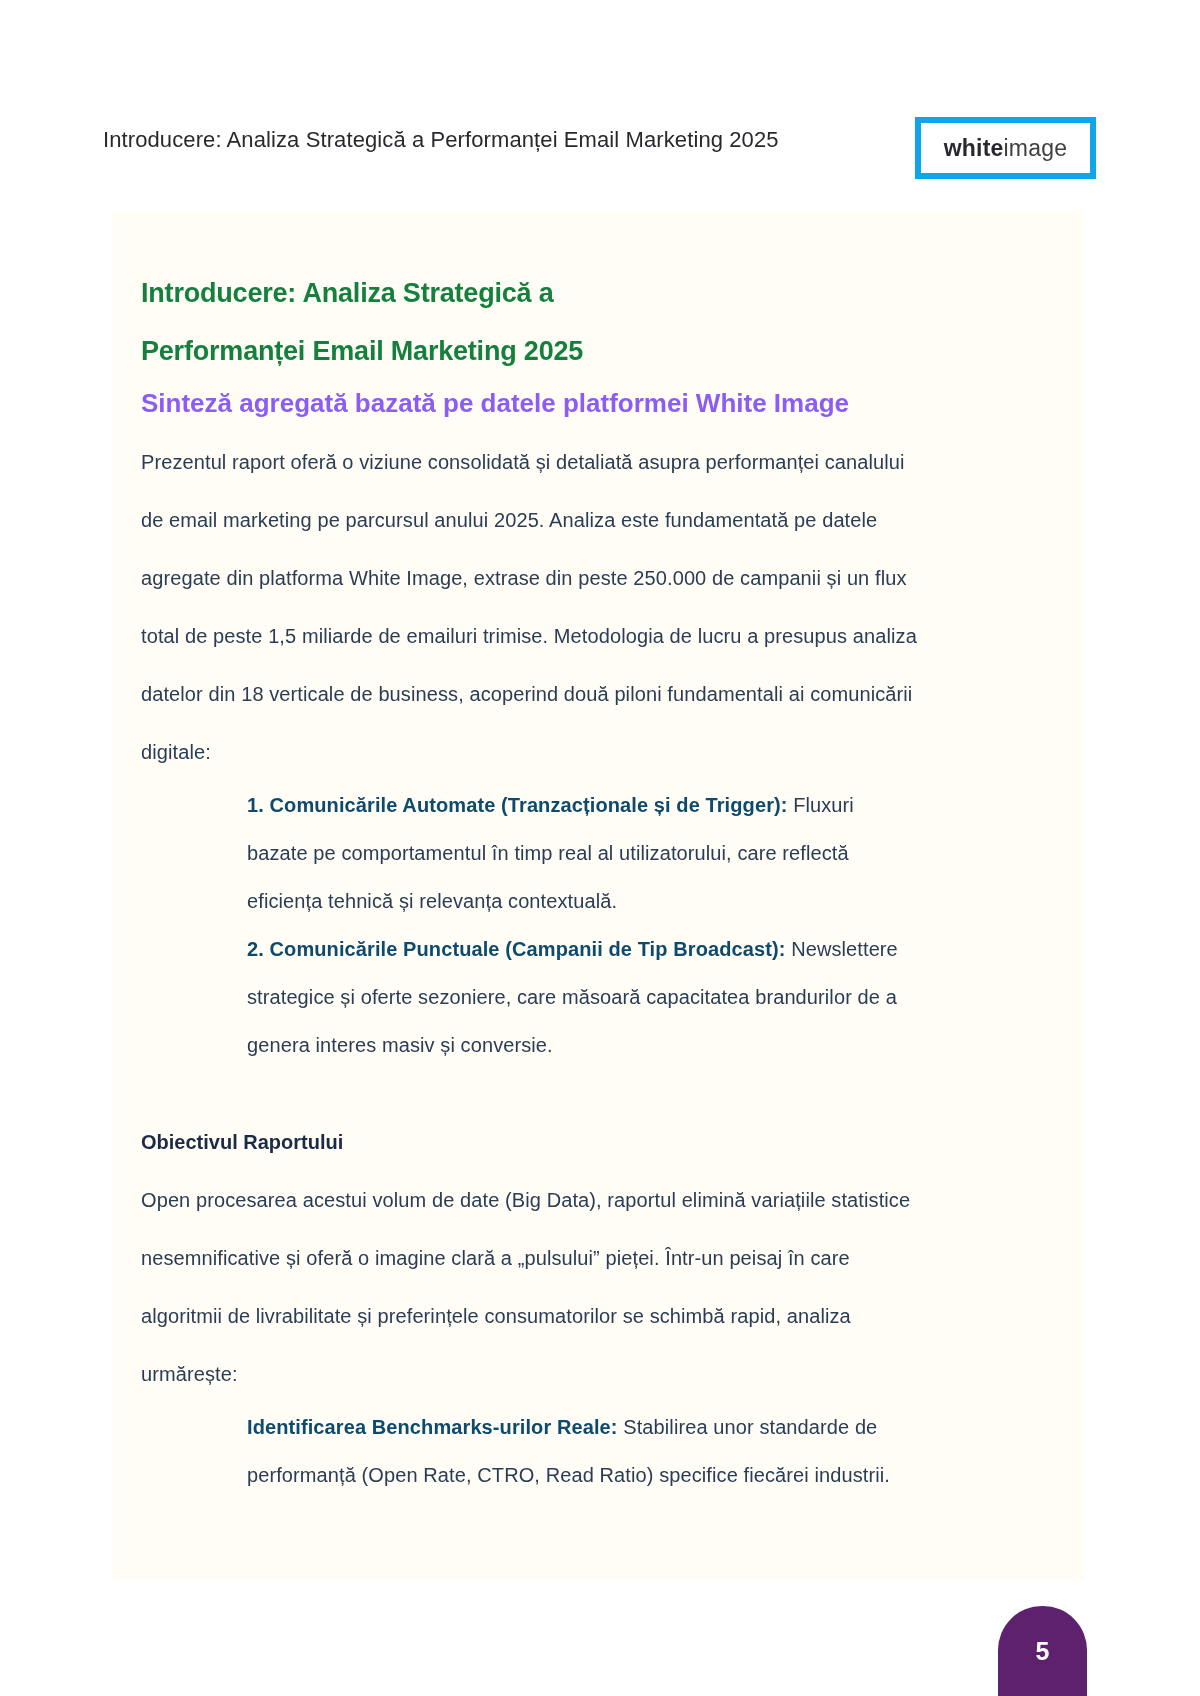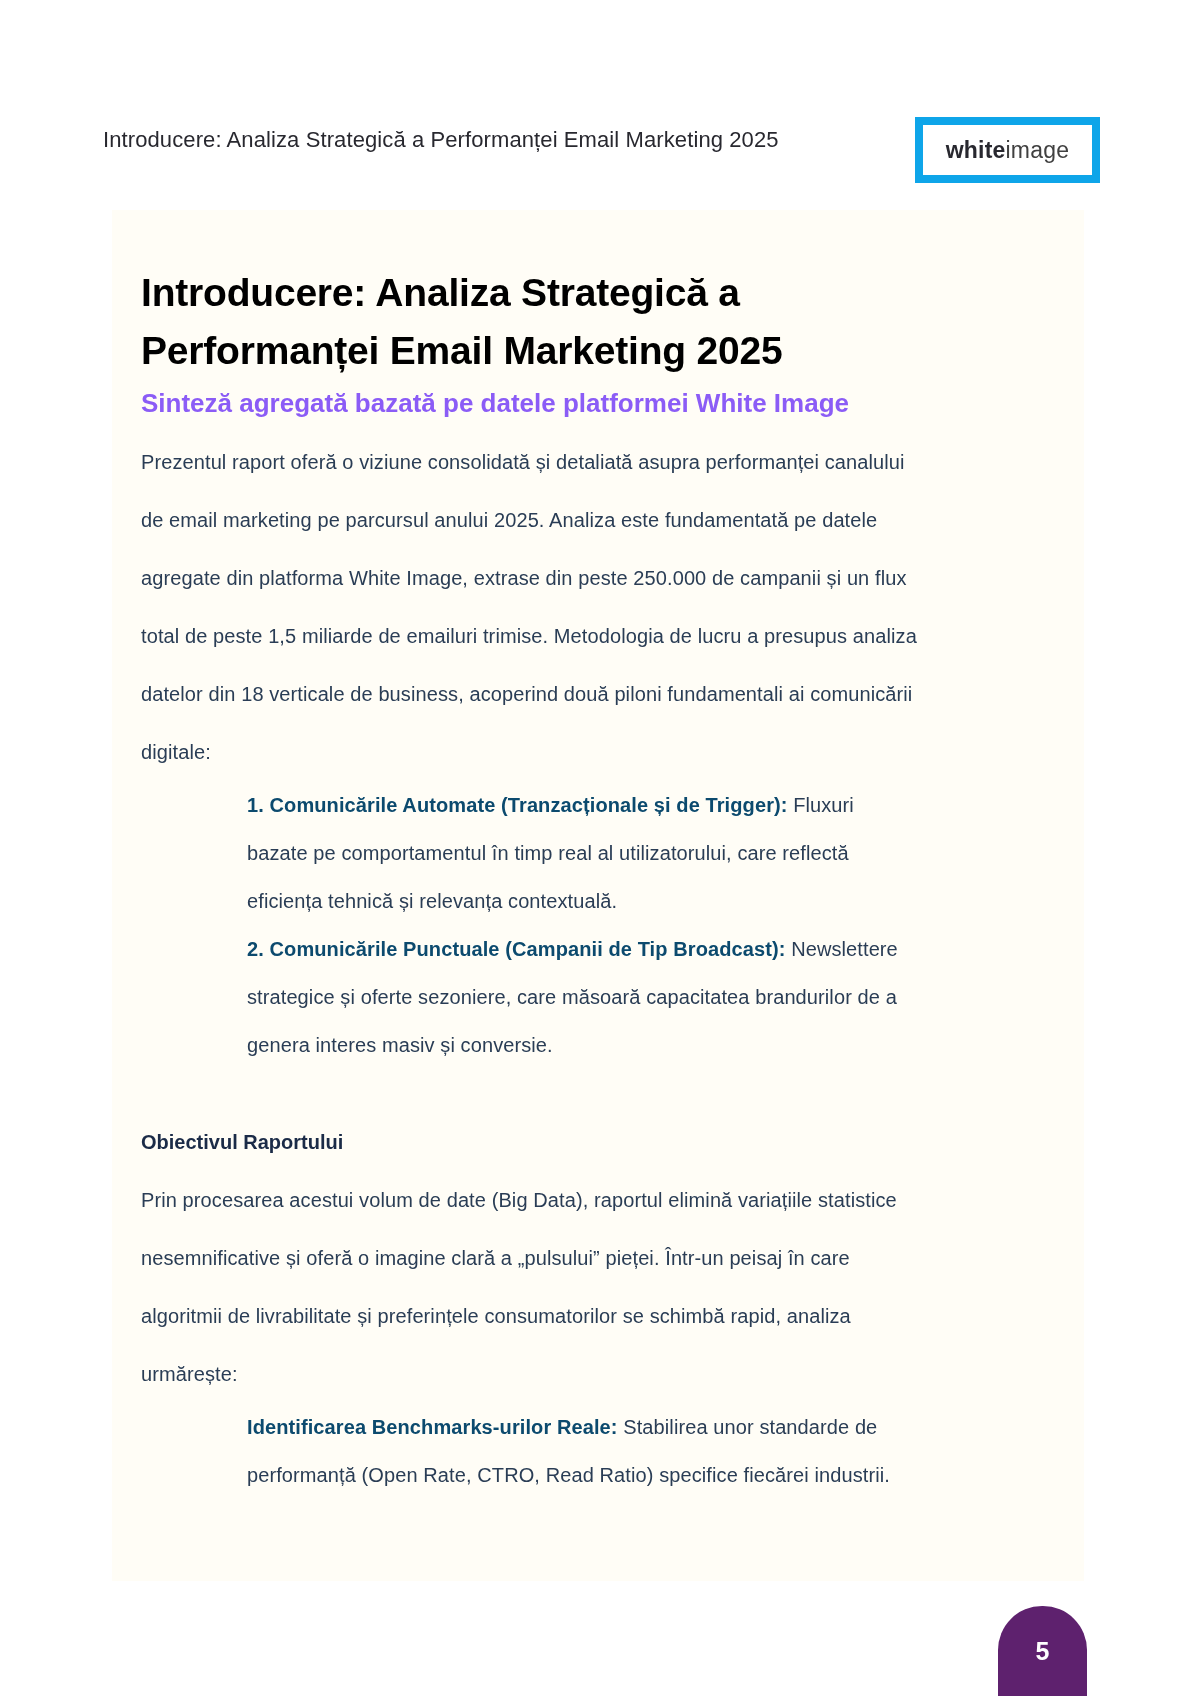--- a/index.html
+++ b/index.html
@@ -24,21 +24,21 @@
     color: #28282f;
     letter-spacing: 0.1px;
     white-space: nowrap;
   }
   .logo-box {
     position: absolute;
     left: 915px;
     top: 117px;
     width: 169px;
     height: 50px;
-    border: 8px solid #0ea5e9;
+    border: 6px solid #0ea5e9;
     background: #ffffff;
     display: flex;
     align-items: center;
     justify-content: center;
     font-size: 23px;
     letter-spacing: 0.2px;
   }
   .logo-bold  { font-weight: 700; color: #28282f; }
   .logo-light { font-weight: 400; color: #404040; }
 
@@ -49,24 +49,24 @@
     top: 210px;
     width: 972px;
     height: 1371px;
     background: #fffdf6;
     box-sizing: border-box;
     padding: 54px 29px 0 29px;
     overflow: hidden;
   }
   .article-title {
     margin: 0;
-    font-size: 39px;
+    font-size: 27px;
     font-weight: 700;
     line-height: 58px;
-    color: #000000;
+    color: #15803d;
     letter-spacing: -0.2px;
   }
   .article-title span { display: block; }
   .article-subtitle {
     margin: 8px 0 0 0;
     font-size: 26px;
     font-weight: 700;
     line-height: 31px;
     color: #8b5cf6;
   }
@@ -144,21 +144,21 @@
       <div class="item">
         <span class="lead">1. Comunicările Automate (Tranzacționale și de Trigger):</span><span> Fluxuri bazate pe comportamentul în timp real al utilizatorului, care reflectă eficiența tehnică și relevanța contextuală.</span>
       </div>
       <div class="item">
         <span class="lead">2. Comunicările Punctuale (Campanii de Tip Broadcast):</span><span> Newslettere strategice și oferte sezoniere, care măsoară capacitatea brandurilor de a genera interes masiv și conversie.</span>
       </div>
     </div>
 
     <h2 class="section-heading second">Obiectivul Raportului</h2>
 
-    <p class="body-par">Prin procesarea acestui volum de date (Big Data), raportul elimină variațiile statistice nesemnificative și oferă o imagine clară a „pulsului” pieței. Într-un peisaj în care algoritmii de livrabilitate și preferințele consumatorilor se schimbă rapid, analiza urmărește:</p>
+    <p class="body-par">Open procesarea acestui volum de date (Big Data), raportul elimină variațiile statistice nesemnificative și oferă o imagine clară a „pulsului” pieței. Într-un peisaj în care algoritmii de livrabilitate și preferințele consumatorilor se schimbă rapid, analiza urmărește:</p>
 
     <div class="item-list">
       <div class="item wide">
         <span class="lead">Identificarea Benchmarks-urilor Reale:</span><span> Stabilirea unor standarde de performanță (Open Rate, CTRO, Read Ratio) specifice fiecărei industrii.</span>
       </div>
     </div>
 
   </div>
 
   <div class="page-number-badge">

